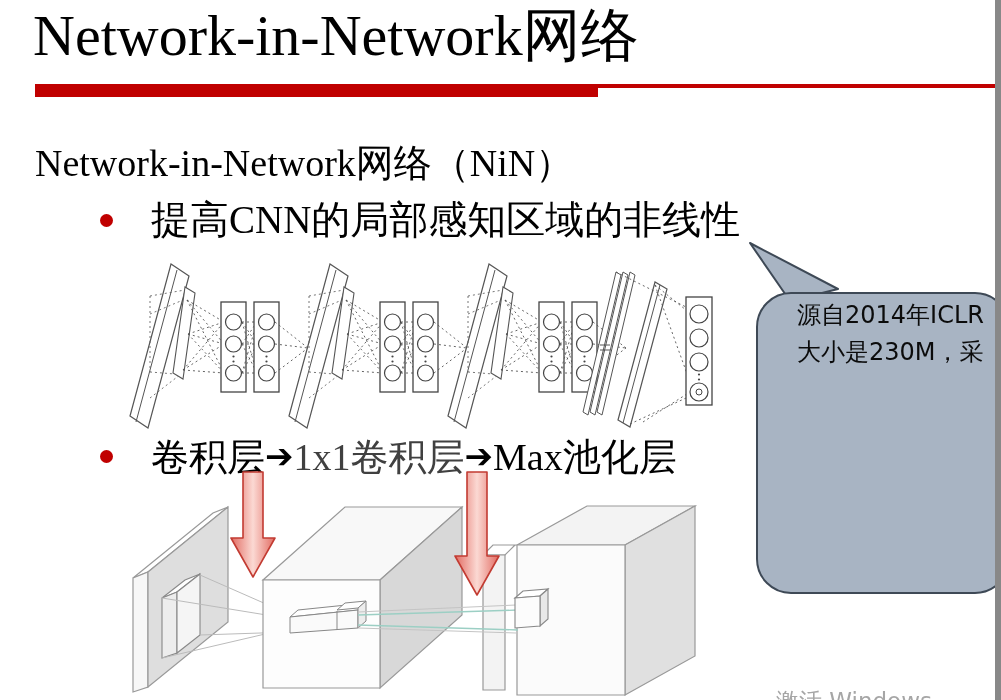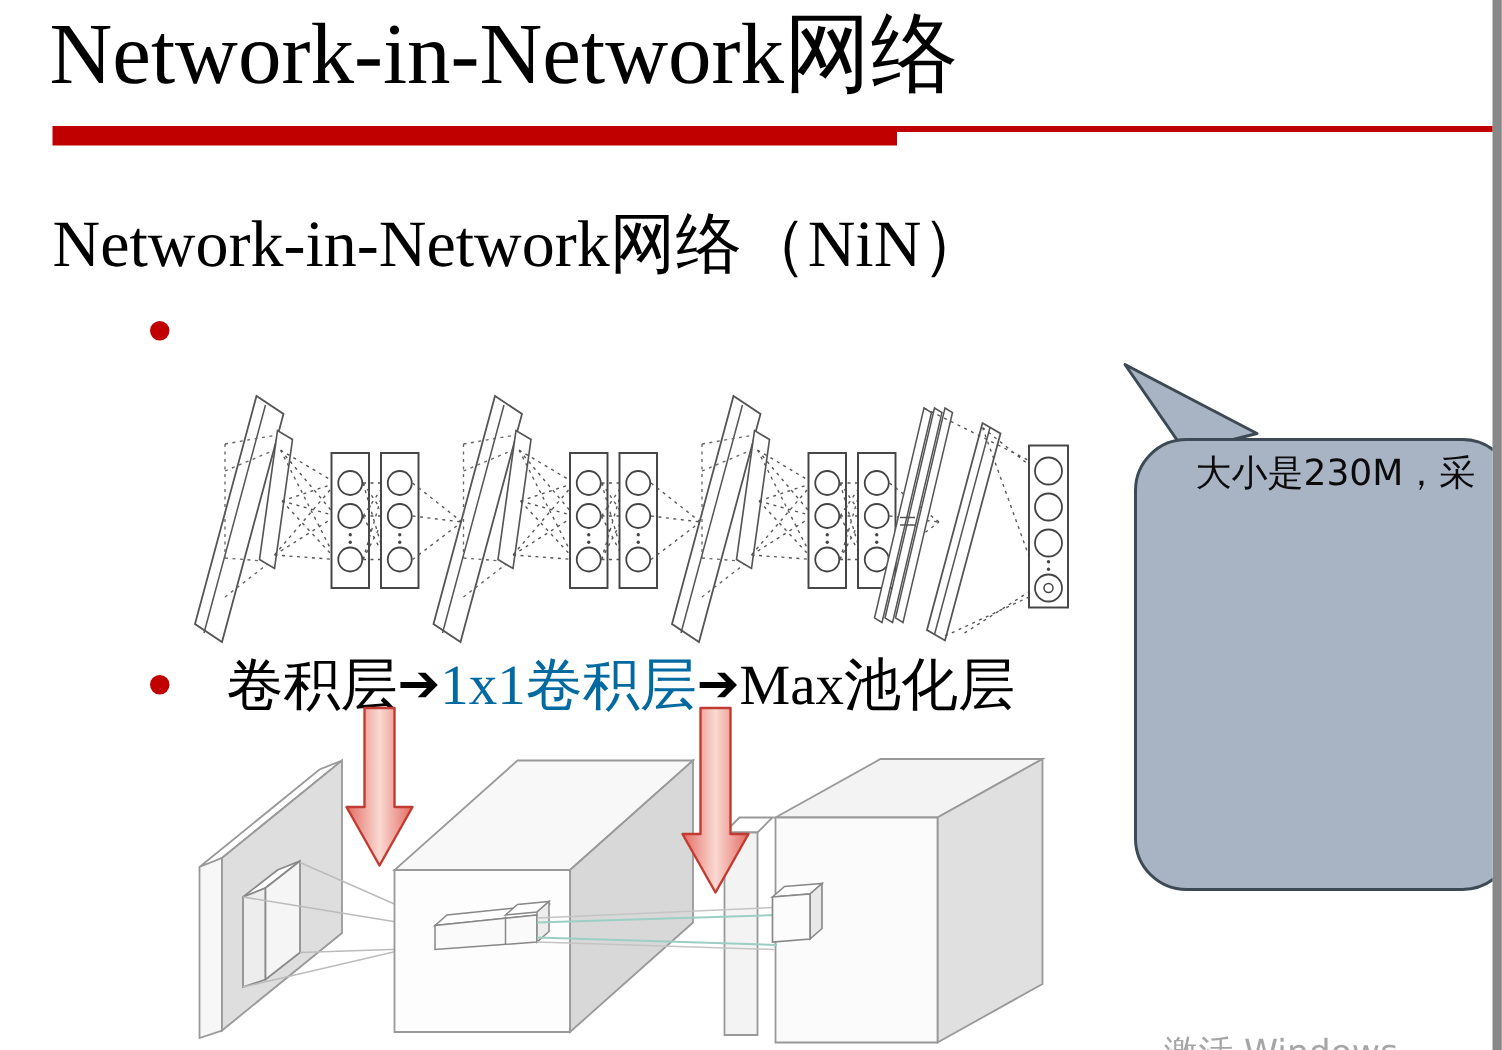--- a/index.html
+++ b/index.html
@@ -8,25 +8,25 @@
     overflow:hidden;font-family:"Liberation Serif","DejaVu Serif",serif;color:#000;
   }
   .abs{position:absolute;}
   .slide-title{
     left:33px;top:4px;font-size:58px;font-weight:400;line-height:64px;
     font-family:"Liberation Serif","DejaVu Serif",serif;white-space:nowrap;
   }
   .bar-thick{left:35px;top:84px;width:563px;height:13px;background:#c00000;}
   .bar-thin{left:598px;top:84px;width:403px;height:4px;background:#c00000;}
   .section-heading{
-    left:35px;top:140px;font-size:44px;font-weight:400;line-height:46px;white-space:nowrap;
+    left:35px;top:140px;font-size:38px;font-weight:400;line-height:46px;white-space:nowrap;
   }
   .bullet-dot{width:13px;height:13px;border-radius:50%;background:#c00000;}
   .bullet-text{font-size:39px;line-height:46px;white-space:nowrap;}
-  .b2-red{color:#0369a1;}
+  .b2-red{color:#404040;}
   .b2-arrow{font-weight:700;font-family:"DejaVu Sans",sans-serif;font-size:34px;vertical-align:2px;}
   .callout-text{
     left:797px;top:297px;width:205px;
     font-family:"DejaVu Sans","Liberation Sans",sans-serif;
     font-size:24px;line-height:37px;color:#0b0b0b;
   }
   .callout-text div{white-space:nowrap;}
   .wm-csdn{
     left:779px;top:667px;font-family:"DejaVu Sans","Liberation Sans",sans-serif;
     font-size:17px;color:#bcbcbc;white-space:nowrap;
@@ -42,20 +42,21 @@
 
 <div class="slide">
 
   <div class="abs slide-title">Network-in-Network网络</div>
   <div class="abs bar-thick"></div>
   <div class="abs bar-thin"></div>
 
   <div class="abs section-heading">Network-in-Network网络（NiN）</div>
 
   <div class="abs bullet-dot" style="left:100px;top:214px;"></div>
+  <div class="abs bullet-text" style="left:151px;top:197px;">提高CNN的局部感知区域的非线性</div>
 
   <svg class="abs" style="left:103px;top:252px;" width="632" height="178" viewBox="0 0 632 178">
     <defs>
       <g id="mlp-block">
 
         <polygon points="27,164 68,12 86,24 45,176" fill="#ffffff" stroke="#555" stroke-width="1.2"></polygon>
         <line x1="33" y1="170" x2="74" y2="18" stroke="#555" stroke-width="1"></line>
 
         <path d="M47,44 L82,38 M47,120 L72,122 M47,44 L47,120 M47,62 L80,48 M47,146 L78,122" fill="none" stroke="#666" stroke-width="0.9" stroke-dasharray="2,3"></path>
 
@@ -160,18 +161,19 @@
 
     <path d="M138,7 h20 v66 h12 l-22,39 l-22,-39 h12 z" fill="url(#arrowGrad)" stroke="#c23b32" stroke-width="1.6" stroke-linejoin="round"></path>
     <path d="M362,7 h20 v84 h12 l-22,39 l-22,-39 h12 z" fill="url(#arrowGrad)" stroke="#c23b32" stroke-width="1.6" stroke-linejoin="round"></path>
   </svg>
 
   <svg class="abs" style="left:735px;top:235px;" width="266" height="366" viewBox="0 0 266 366">
     <polygon points="15,8 103,54 55,66" fill="#a8b4c3" stroke="#3e4956" stroke-width="2" stroke-linejoin="round"></polygon>
     <rect x="22" y="58" width="252" height="300" rx="34" fill="#a8b4c3" stroke="#3e4956" stroke-width="2"></rect>
   </svg>
   <div class="abs callout-text">
+    <div>源自2014年ICLR</div>
     <div>大小是230M，采</div>
   </div>
 
   <div class="abs wm-activate">激活 Windows</div>
 
 </div>
 
 </body></html>

